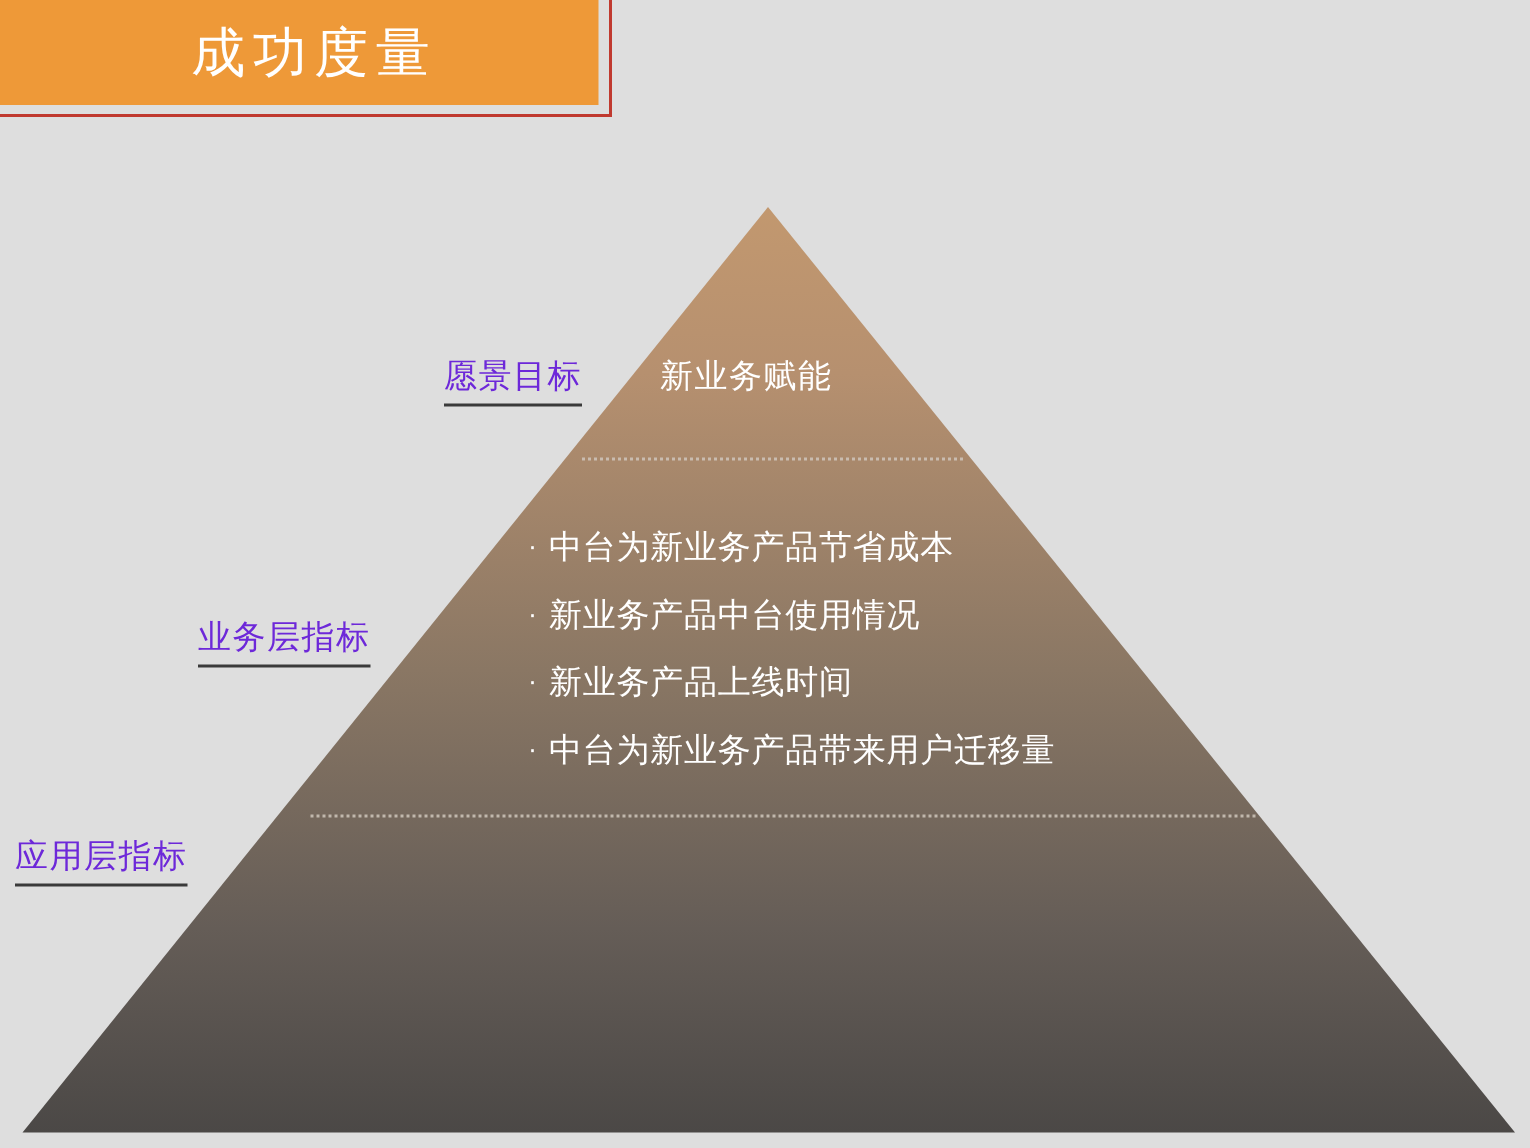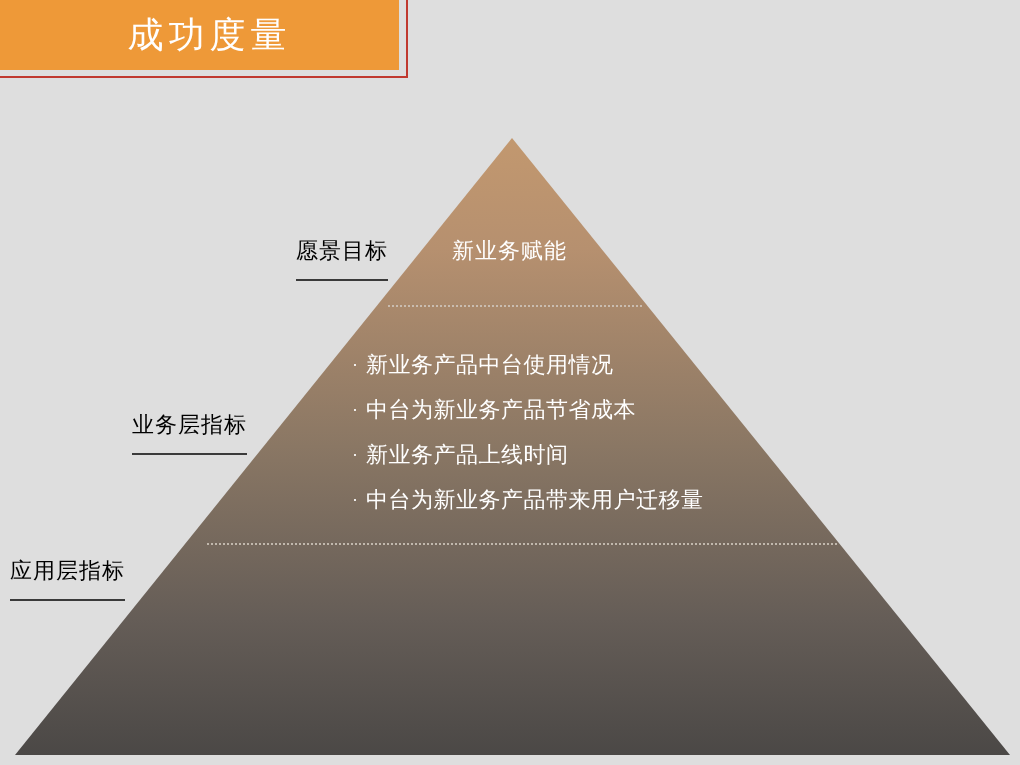--- a/index.html
+++ b/index.html
@@ -84,39 +84,39 @@
   }
   #divider-mid {
     left: 207px;
     top: 543px;
     width: 630px;
   }
 
   
   .side-label {
     position: absolute;
-    color: #000000;
+    color: #6d28d9;
     font-size: 22px;
     letter-spacing: 1px;
     white-space: nowrap;
-    padding-bottom: 13px;
+    padding-bottom: 3px;
     border-bottom: 2px solid #3a3a3a;
   }
   #label-vision  { left: 296px; top: 236px; }
   #label-business{ left: 132px; top: 410px; }
   #label-app     { left: 10px;  top: 556px; }
 
   
   .tier-content {
     position: absolute;
     color: #ffffff;
     white-space: nowrap;
   }
   #tier-top-text {
-    left: 452px;
+    left: 440px;
     top: 236px;
     font-size: 22px;
     letter-spacing: 1px;
   }
   #tier-mid-list {
     left: 352px;
     top: 342px;
   }
   #tier-bottom-list {
     left: 322px;
@@ -169,24 +169,24 @@
 <div class="side-label" id="label-vision">愿景目标</div>
 
 <div class="side-label" id="label-business">业务层指标</div>
 
 <div class="side-label" id="label-app">应用层指标</div>
 
 <div class="tier-content" id="tier-top-text">新业务赋能</div>
 
 <div class="tier-content" id="tier-mid-list">
   <div class="bullet-line">
-    <span class="bullet-dot">·</span><span>新业务产品中台使用情况</span>
+    <span class="bullet-dot">·</span><span>中台为新业务产品节省成本</span>
   </div>
   <div class="bullet-line">
-    <span class="bullet-dot">·</span><span>中台为新业务产品节省成本</span>
+    <span class="bullet-dot">·</span><span>新业务产品中台使用情况</span>
   </div>
   <div class="bullet-line">
     <span class="bullet-dot">·</span><span>新业务产品上线时间</span>
   </div>
   <div class="bullet-line">
     <span class="bullet-dot">·</span><span>中台为新业务产品带来用户迁移量</span>
   </div>
 </div>
 
 <div class="tier-content" id="tier-bottom-list">

